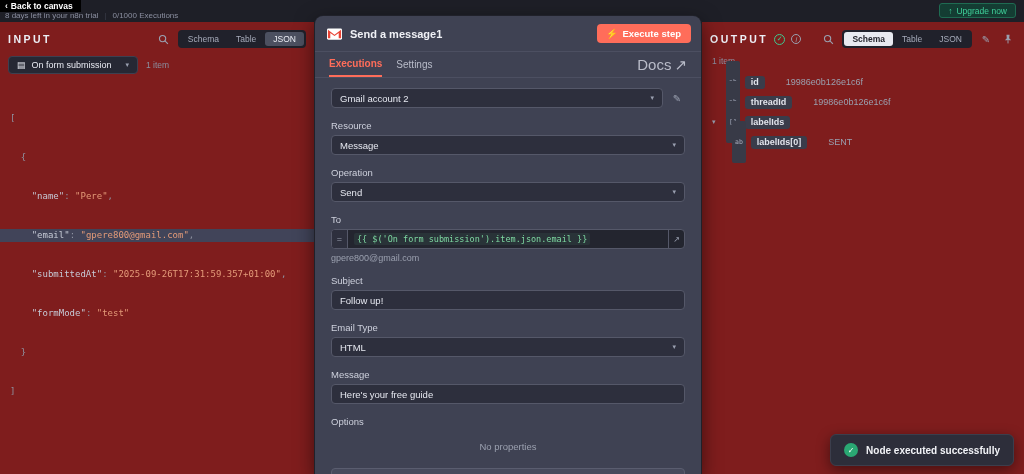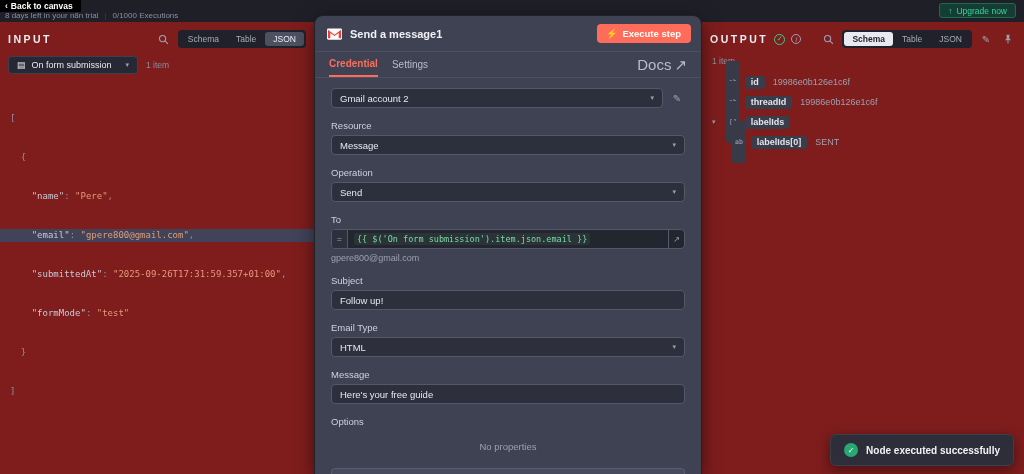--- a/index.html
+++ b/index.html
@@ -87,21 +87,21 @@
   .info-circle { width:10px; height:10px; border:1px solid #9aa0b0; border-radius:50%; color:#9aa0b0;
     font-size:7px; font-style:italic; display:flex; align-items:center; justify-content:center; }
   .out-count { font-size:8.5px; color:#8b8fa0; padding:2px 10px 6px 10px; }
   .schema-row { display:flex; align-items:center; gap:5px; padding:0 10px; height:20px; }
   .schema-row.indent { padding-left:30px; }
   .row-chev { width:9px; font-size:7px; color:#9aa0b0; cursor:pointer; }
   .type-glyph { font-family:"DejaVu Sans Mono", monospace; font-size:6.5px; color:#a7adbd;
     background:#383a47; border-radius:2px; padding:17px 3px; }
   .key-chip { background:#3a3c4a; border-radius:3px; padding:1.5px 6px; font-size:9px; font-weight:bold;
     color:#e2e4ec; cursor:grab; }
-  .row-value { font-size:9px; color:#9aa0af; margin-left:3px; }
+  .row-value { font-size:9px; color:#9aa0af; margin-left:16px; }
 
   
   .toast { position:absolute; right:10px; bottom:8px; display:flex; align-items:center; gap:8px;
     background:#2d2e3a; border:1px solid #3c3e4c; border-radius:6px; padding:8px 13px;
     box-shadow:0 4px 14px rgba(0,0,0,.45); z-index:10; }
   .toast-icon { width:14px; height:14px; border-radius:50%; background:#2aa873; color:#fff; font-size:8px;
     display:flex; align-items:center; justify-content:center; }
   .toast-text { font-size:10px; font-weight:bold; color:#f2f3f7; }
 </style>
 </head>
@@ -169,21 +169,21 @@
             <path d="M1 1.5v9h2.5V5L8 8.2 12.5 5v5.5H15v-9L8 6.8z" fill="#ea4335"></path>
           </svg>
       </span>
       <span class="modal-title">Send a message1</span>
       <div class="execute-btn">
         <span>⚡</span>
         <span>Execute step</span>
       </div>
     </div>
     <div class="modal-tabs">
-      <span class="mtab active">Credential</span>
+      <span class="mtab active">Executions</span>
       <span class="mtab">Settings</span>
       <span class="docs-link">
         <span>Docs</span>
         <span>↗</span>
       </span>
     </div>
     <div class="modal-body">
 
       <div class="field">
         <div class="cred-row">

